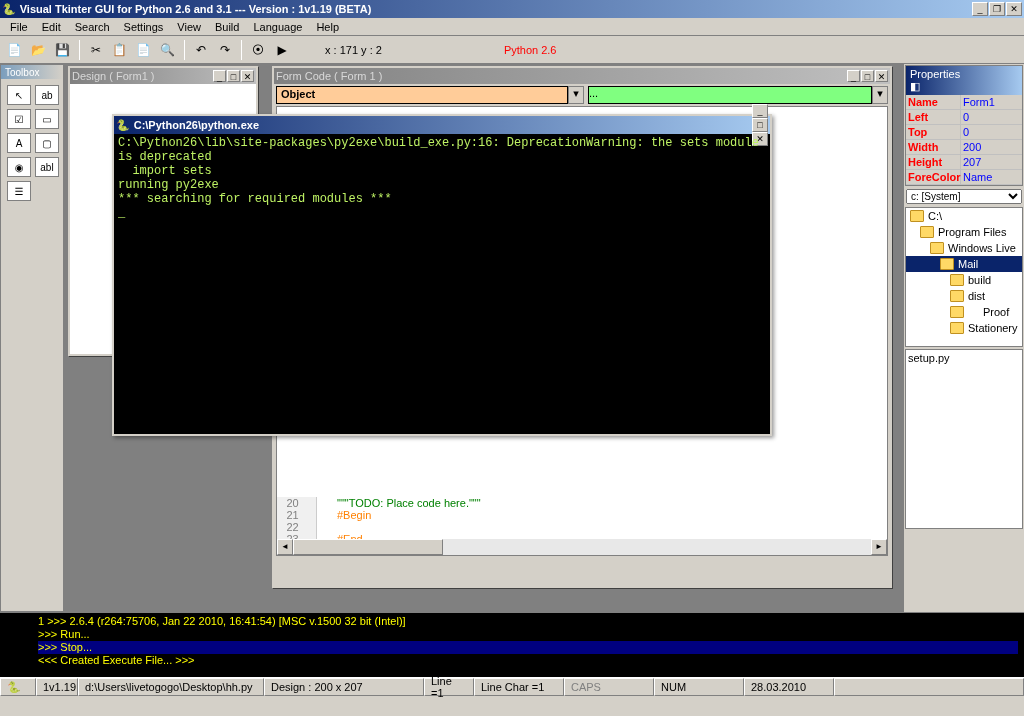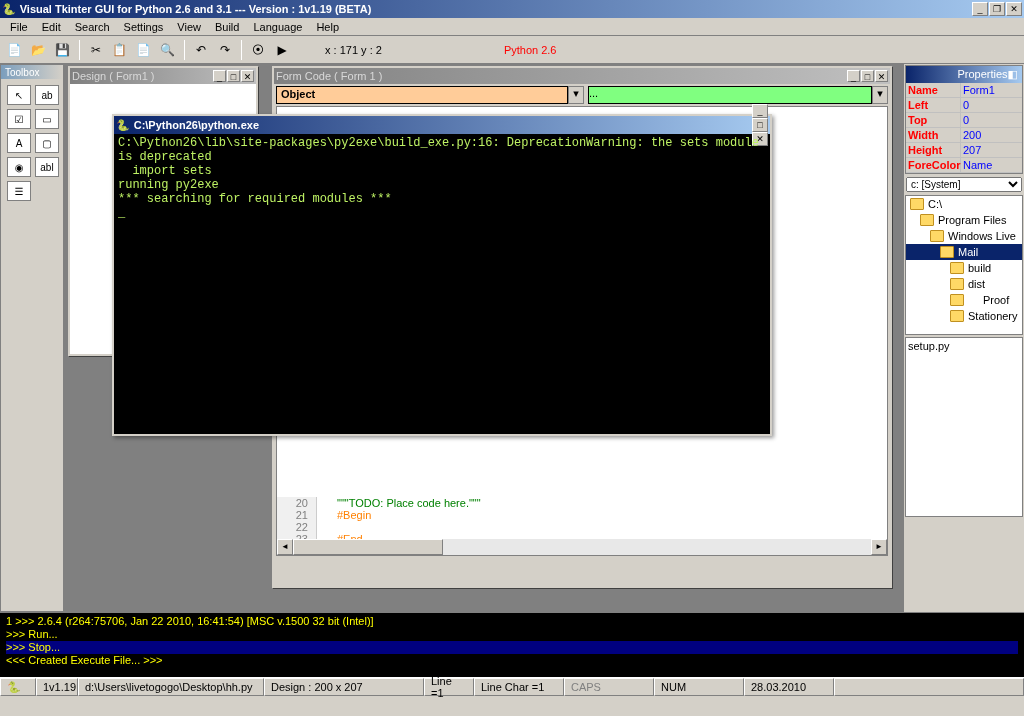--- a/index.html
+++ b/index.html
@@ -24,43 +24,43 @@
 .subwin { position:absolute; background:#d4d0c8; border:2px solid #d4d0c8; box-shadow: 1px 1px 0 #404040; }
 .subtitle { height:16px; display:flex; align-items:center; padding:0 2px; font-size:10px; }
 .subtitle.inactive { background: linear-gradient(to right,#808080,#c0c0c0); color:#d8d8d8; }
 .design-canvas { background:#fff; height:calc(100% - 16px); background-image: radial-gradient(#000 0.5px, transparent 0.5px); background-size:8px 8px; }
 .objectbar { display:flex; height:18px; margin:2px; }
 .objectfield { flex:1; background:#ffcc99; border:1px solid #000; padding:1px 4px; font-weight:bold; }
 .greenfield { flex:1; background:#80ff80; border:1px solid #000; margin-left:4px; }
 .dropbtn { width:16px; background:#d4d0c8; border:1px solid #808080; text-align:center; cursor:pointer; }
 .codearea { background:#fff; margin:2px; height:450px; border:1px solid #808080; overflow:hidden; font-family: 'Courier New', monospace; font-size:12px; position:relative; }
 .codeline { display:flex; }
-.lineno { width:40px; text-align:right; padding-right:8px; color:#808080; background:#f0f0f0; border-right:1px solid #ccc; }
+.lineno { width:40px; text-align:center; padding-right:8px; color:#808080; background:#f0f0f0; border-right:1px solid #ccc; }
 .linecode { padding-left:20px; }
 .str { color:#008000; }
 .com { color:#ff8000; }
 .rightpanel { width:120px; background:#d4d0c8; display:flex; flex-direction:column; }
 .props { border:1px solid #808080; margin:1px; }
-.props-title { background: linear-gradient(to right,#0a246a,#a6caf0); color:#fff; padding:2px 4px; font-size:10px; display:flex; justify-content:flex-end; }
+.props-title { background: linear-gradient(to right,#0a246a,#a6caf0); color:#fff; padding:2px 4px; font-size:10px; display:flex; justify-content:flex-start;flex-direction:column; }
 .proprow { display:flex; border-bottom:1px solid #c0c0c0; height:15px; font-size:10px; }
 .propname { width:55px; color:#ff0000; font-weight:bold; padding:1px 2px; border-right:1px solid #c0c0c0; }
 .propval { flex:1; color:#0000ff; padding:1px 2px; }
 .drivesel { margin:2px; display:flex; }
 .drivesel select { flex:1; font-size:10px; }
 .folders { border:1px solid #808080; margin:1px; background:#fff; height:140px; overflow:auto; }
 .folder { display:flex; align-items:center; height:16px; padding-left:4px; cursor:pointer; gap:4px; }
 .folder.selected { background:#0a246a; color:#fff; }
 .foldericon { width:14px; height:12px; background:#ffd966; border:1px solid #c09020; border-radius:1px; }
 .filelist { border:1px solid #808080; margin:1px; background:#fff; height:180px; padding:2px; }
 .console-dialog { position:absolute; left:112px; top:114px; width:660px; height:322px; border:2px solid #d4d0c8; box-shadow:2px 2px 4px rgba(0,0,0,0.4); z-index:100; }
 .console-title { background: linear-gradient(to right,#0a246a,#a6caf0); color:#fff; height:18px; display:flex; align-items:center; padding:0 2px; }
 .console-title .t { flex:1; padding-left:4px; font-weight:bold; }
 .console-body { background:#000; color:#bef264; height:calc(100% - 18px); padding:2px 4px; font-family:'Courier New',monospace; font-size:12px; white-space:pre-wrap; overflow:hidden; }
 .bottom { height:82px; background:#000; border-top:1px solid #808080; }
-.output { padding:2px 6px; font-size:11px; height:64px; overflow:hidden; }
+.output { padding:2px 6px; font-size:11px; height:64px; overflow:hidden;margin-left:32px; }
 .outline { height:13px; }
 .y { color:#ffff00; }
 .outsel { background:#000080; }
 .statusbar { height:18px; background:#d4d0c8; display:flex; border-top:1px solid #fff; }
 .statcell { border:1px solid #808080; border-top:1px solid #fff; border-left:1px solid #fff; padding:1px 6px; height:18px; display:flex; align-items:center; }
 .scrollbar-h { height:16px; background:#d4d0c8; display:flex; }
 .sb-btn { width:16px; background:#d4d0c8; border:1px solid #fff; border-right-color:#808080; border-bottom-color:#808080; text-align:center; font-size:8px; line-height:14px; }
 .sb-track { flex:1; background:#e8e8e8; }
 .sb-thumb { width:150px; height:100%; background:#d4d0c8; border:1px solid #fff; border-right-color:#808080; border-bottom-color:#808080; }
 .codescroll { position:absolute; bottom:0; left:0; right:0; }

